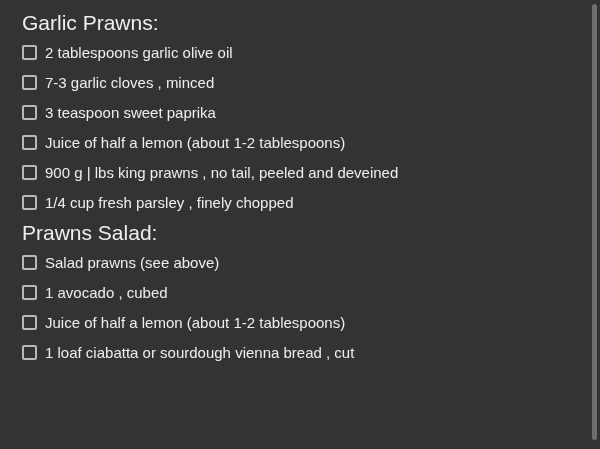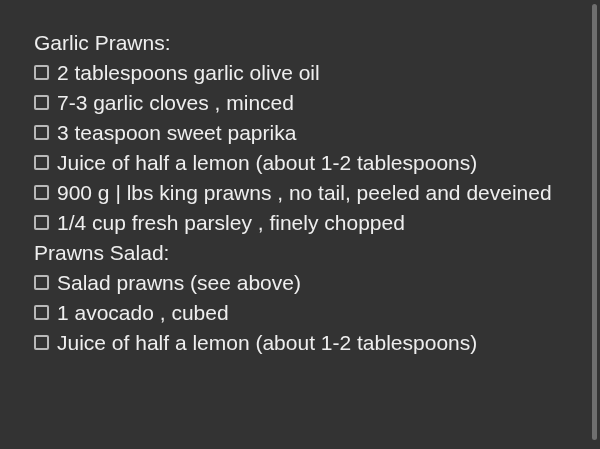--- a/index.html
+++ b/index.html
@@ -16,34 +16,34 @@
   }
   #app {
     position: relative;
     width: 600px;
     height: 449px;
     background: #333333;
     box-sizing: border-box;
     overflow: hidden;
   }
   .list {
-    padding: 16px 0 0 0;
-    margin: 12px;
+    padding: 8px 0 0 0;
+    margin: 0;
   }
   .section-heading {
     font-size: 21px;
     line-height: 30px;
     padding-left: 22px;
     color: #eeeeee;
     white-space: nowrap;
   }
   .item {
     display: flex;
     align-items: flex-start;
-    font-size: 21px;
+    font-size: 15px;
     line-height: 30px;
     padding-left: 22px;
     padding-right: 14px;
     color: #eeeeee;
   }
   .checkbox {
     flex: 0 0 auto;
     width: 15px;
     height: 15px;
     border: 2px solid #b9b9b9;
@@ -127,20 +127,24 @@
       <span class="item-text">1 avocado , cubed</span>
     </div>
 
 
     <div class="item">
       <span class="checkbox"></span>
       <span class="item-text">Juice of half a lemon (about 1-2 tablespoons)</span>
     </div>
 
 
+    <div class="item">
+      <span class="checkbox"></span>
+      <span class="item-text">1 loaf ciabatta or sourdough vienna bread , cut</span>
+    </div>
 
   </div>
 
   <div class="scrollbar-track">
     <div class="scrollbar-thumb"></div>
   </div>
 
 </div>
 
 </body></html>

